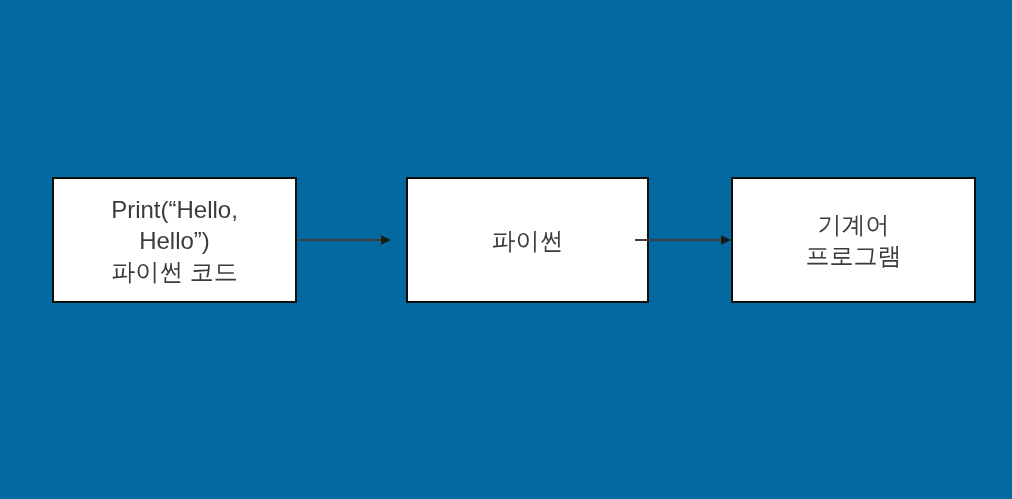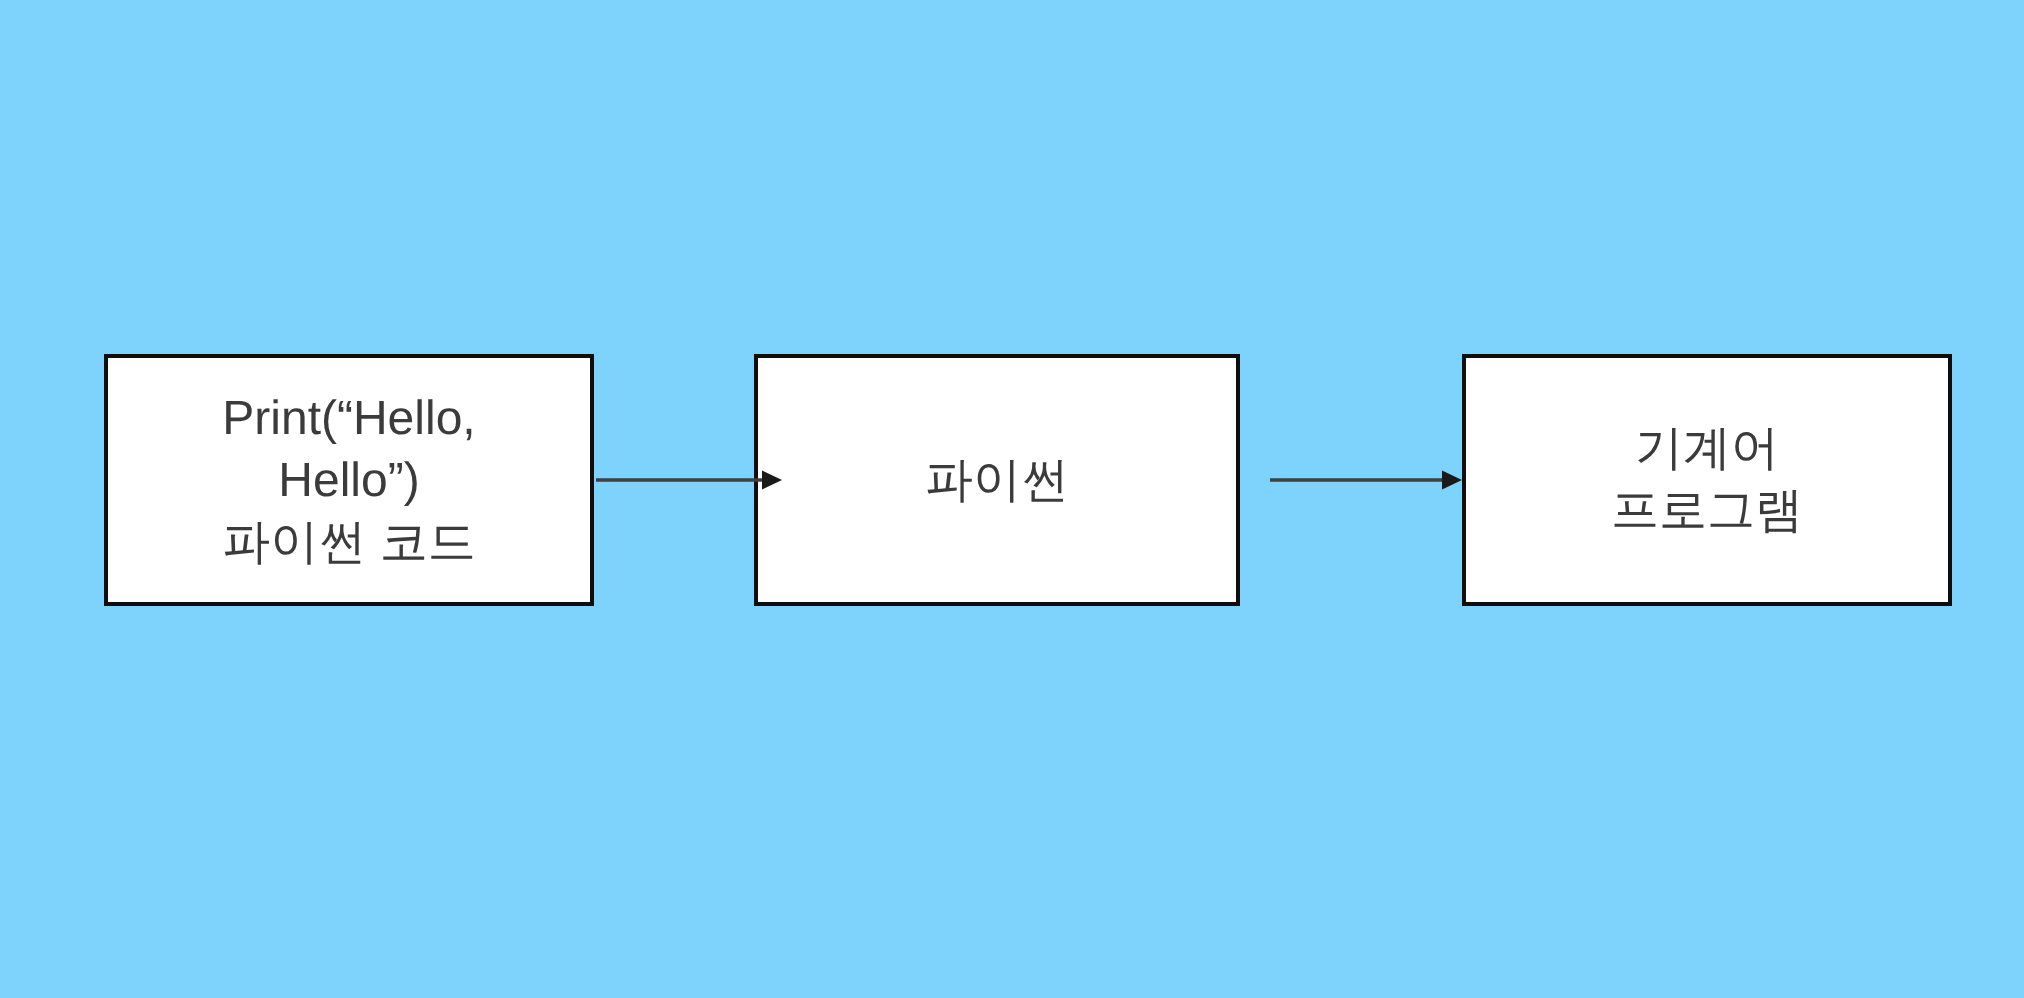--- a/index.html
+++ b/index.html
@@ -4,21 +4,21 @@
 <style>
   * { margin: 0; padding: 0; box-sizing: border-box; }
   html, body { background: #ffffff; }
   body {
     font-family: "Liberation Sans", "DejaVu Sans", sans-serif;
   }
   .canvas {
     position: relative;
     width: 1012px;
     height: 499px;
-    background: #7dd3fc;
+    background: #0369a1;
     overflow: hidden;
   }
   .box {
     position: absolute;
     top: 177px;
     height: 126px;
     border: 2.5px solid #0e0e0e;
     background: #ffffff;
     display: flex;
     flex-direction: column;
@@ -26,21 +26,21 @@
     align-items: center;
     text-align: center;
   }
   .box .line {
     font-size: 24px;
     line-height: 31px;
     color: #3b3b3b;
     white-space: nowrap;
   }
   .box1 { left: 52px;  width: 245px; }
-  .box2 { left: 377px; width: 243px; }
+  .box2 { left: 406px; width: 243px; }
   .box3 { left: 731px; width: 245px; }
   .arrow-layer {
     position: absolute;
     left: 0; top: 0;
     width: 1012px;
     height: 499px;
     pointer-events: none;
   }
 </style>
 </head>

